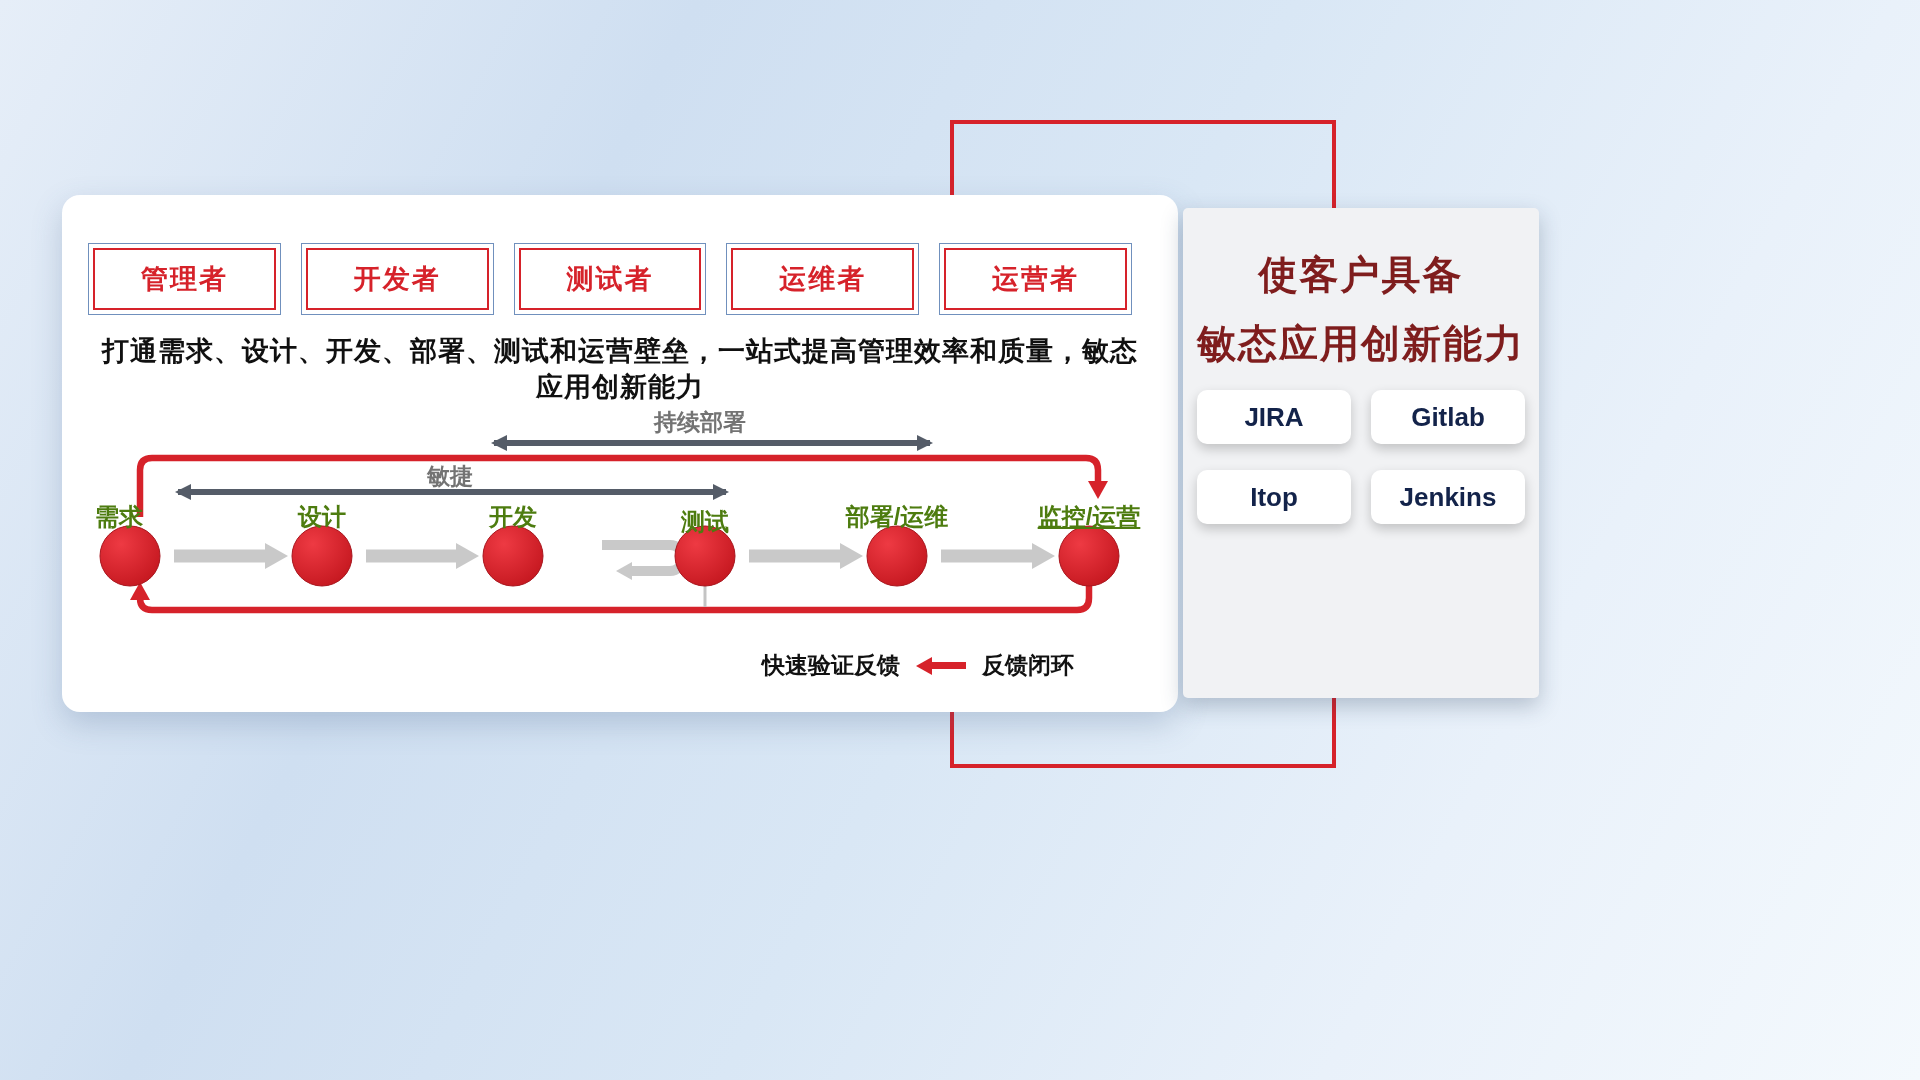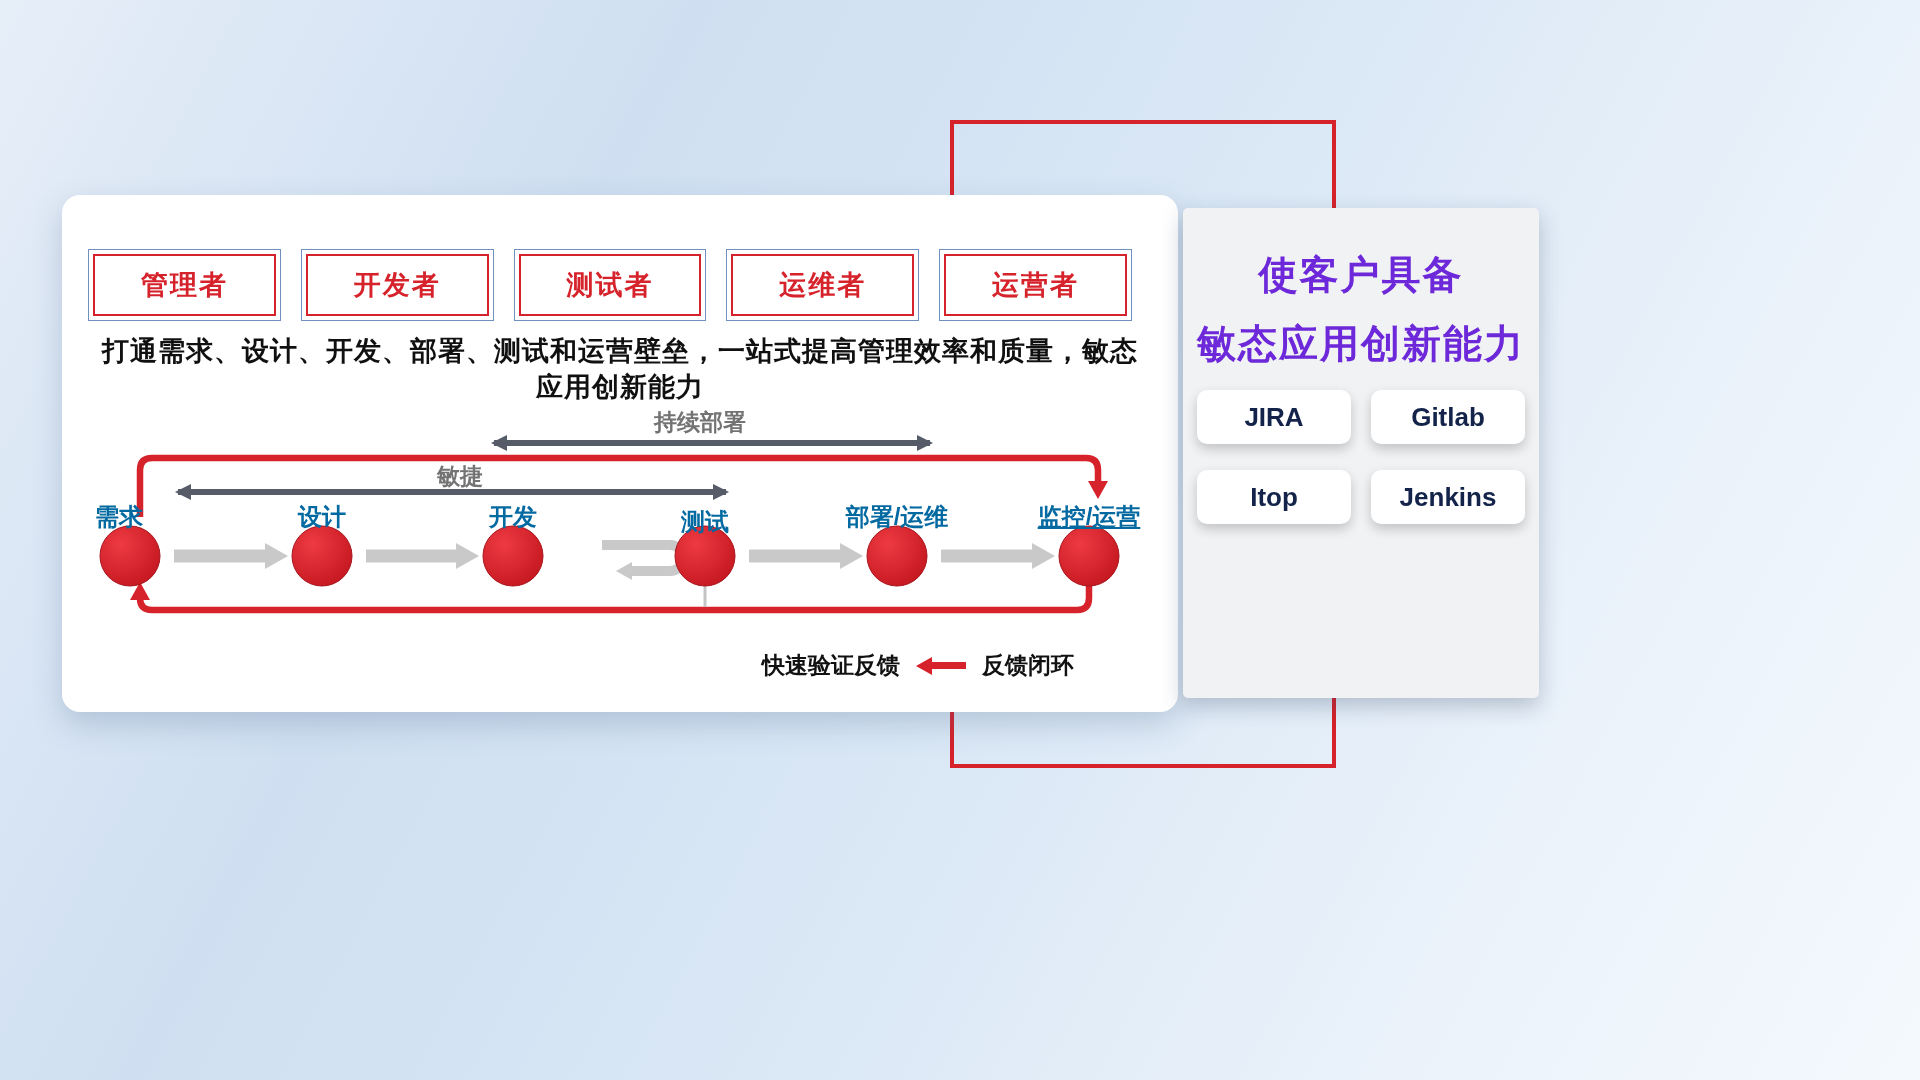--- a/index.html
+++ b/index.html
@@ -12,40 +12,40 @@
   .red-frame{
     position:absolute;left:950px;top:120px;width:378px;height:640px;
     border:4px solid #d6222a;z-index:1;
   }
   
   .card{
     position:absolute;left:62px;top:195px;width:1116px;height:517px;
     background:#ffffff;border-radius:18px;z-index:2;
     box-shadow:0 12px 30px rgba(70,100,140,.25);
   }
-  .roles{position:absolute;left:26px;top:48px;right:46px;display:flex;gap:20px;margin-top:6px;}
+  .roles{position:absolute;left:26px;top:48px;right:46px;display:flex;gap:20px;}
   .role-box{flex:1;border:1px solid #7090bd;padding:4px;background:#fff;}
   .role-inner{border:2px solid #d6222a;color:#d6222a;font-weight:bold;font-size:27px;text-align:center;padding:11px 0;letter-spacing:2px;}
   .subtitle{position:absolute;left:30px;right:30px;top:138px;text-align:center;font-size:27px;font-weight:bold;color:#101010;letter-spacing:1px;}
   .legend-forward{position:absolute;left:170px;top:190px;display:flex;align-items:center;gap:12px;font-size:23px;font-weight:bold;color:#111;}
   .feedback-legend{position:absolute;left:700px;top:455px;display:flex;align-items:center;gap:16px;font-size:23px;font-weight:bold;color:#111;}
   .h-arrow{display:inline-flex;align-items:center;}
   .bar{width:34px;height:7px;background:#d6222a;display:block;}
   .head-r{width:0;height:0;border-left:16px solid #d6222a;border-top:9px solid transparent;border-bottom:9px solid transparent;display:block;}
   .head-l{width:0;height:0;border-right:16px solid #d6222a;border-top:9px solid transparent;border-bottom:9px solid transparent;display:block;}
   .diagram-svg{position:absolute;left:0;top:0;}
   .flow-label{position:absolute;text-align:center;font-size:23px;font-weight:bold;color:#737373;}
-  .node-label{position:absolute;text-align:center;font-size:24px;font-weight:bold;color:#0369a1;}
+  .node-label{position:absolute;text-align:center;font-size:24px;font-weight:bold;color:#4d7c0f;}
   
   .panel{
     position:absolute;left:1183px;top:208px;width:356px;height:490px;
     background:#f1f2f4;border-radius:5px;z-index:3;
     box-shadow:0 8px 22px rgba(40,60,90,.28);
   }
-  .panel-title{margin-top:32px;text-align:center;color:#6d28d9;font-weight:bold;font-size:39px;line-height:1.78;letter-spacing:2px;}
+  .panel-title{margin-top:32px;text-align:center;color:#7f1d1d;font-weight:bold;font-size:39px;line-height:1.78;letter-spacing:2px;}
   .tools{position:absolute;left:14px;right:14px;top:182px;display:flex;flex-wrap:wrap;gap:26px 20px;}
   .tool{
     width:calc(50% - 10px);height:54px;background:#fff;border-radius:10px;
     box-shadow:0 5px 12px rgba(0,0,0,.2);
     display:flex;align-items:center;justify-content:center;
     font-weight:bold;font-size:26px;color:#13234a;
   }
   .tool.wide{width:100%;}
 </style>
 </head>
@@ -118,21 +118,21 @@
 
       <circle cx="68" cy="361" r="30" fill="url(#gc)" stroke="#a8151d" stroke-width="1"></circle>
       <circle cx="260" cy="361" r="30" fill="url(#gc)" stroke="#a8151d" stroke-width="1"></circle>
       <circle cx="451" cy="361" r="30" fill="url(#gc)" stroke="#a8151d" stroke-width="1"></circle>
       <circle cx="643" cy="361" r="30" fill="url(#gc)" stroke="#a8151d" stroke-width="1"></circle>
       <circle cx="835" cy="361" r="30" fill="url(#gc)" stroke="#a8151d" stroke-width="1"></circle>
       <circle cx="1027" cy="361" r="30" fill="url(#gc)" stroke="#a8151d" stroke-width="1"></circle>
     </svg>
 
     <div class="flow-label" style="left:558px;top:212px;width:160px;">持续部署</div>
-    <div class="flow-label" style="left:338px;top:266px;width:120px;">敏捷</div>
+    <div class="flow-label" style="left:328px;top:266px;width:120px;">敏捷</div>
 
     <div class="node-label" style="left:-13px;top:306px;width:140px;">需求</div>
     <div class="node-label" style="left:190px;top:306px;width:140px;">设计</div>
     <div class="node-label" style="left:381px;top:306px;width:140px;">开发</div>
     <div class="node-label" style="left:573px;top:311px;width:140px;">测试</div>
     <div class="node-label" style="left:755px;top:306px;width:160px;">部署/运维</div>
     <div class="node-label" style="left:947px;top:306px;width:160px;text-decoration:underline;">监控/运营</div>
 
     <div class="feedback-legend">
       <span>快速验证反馈</span>

